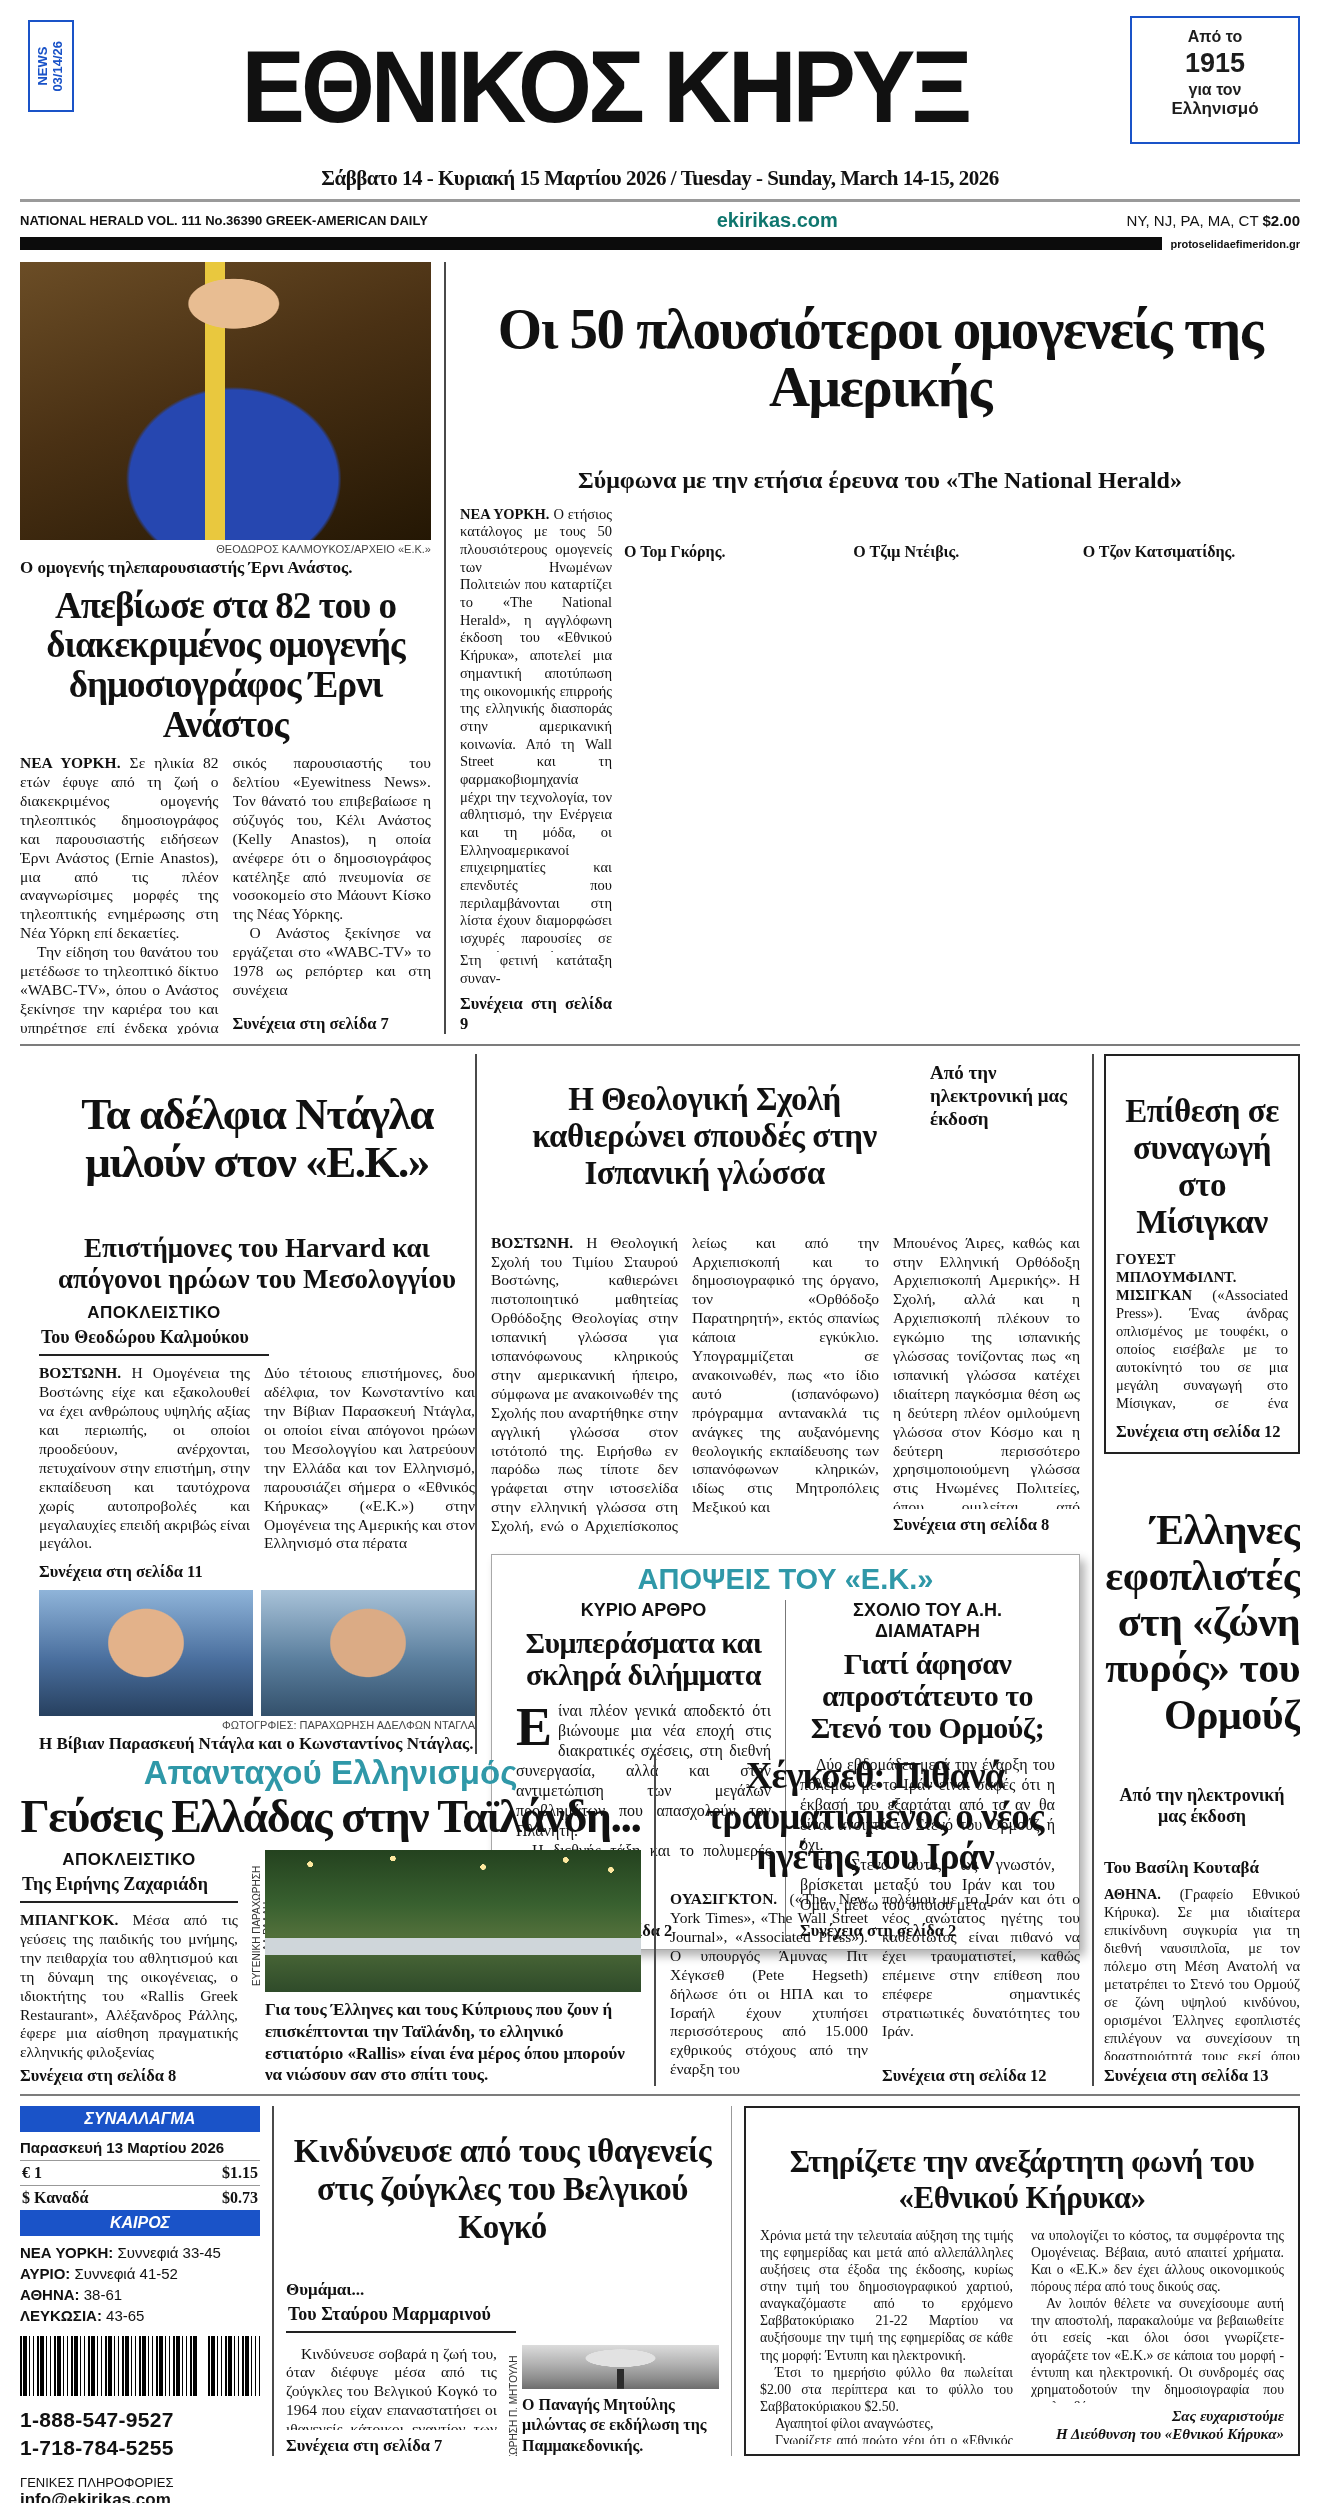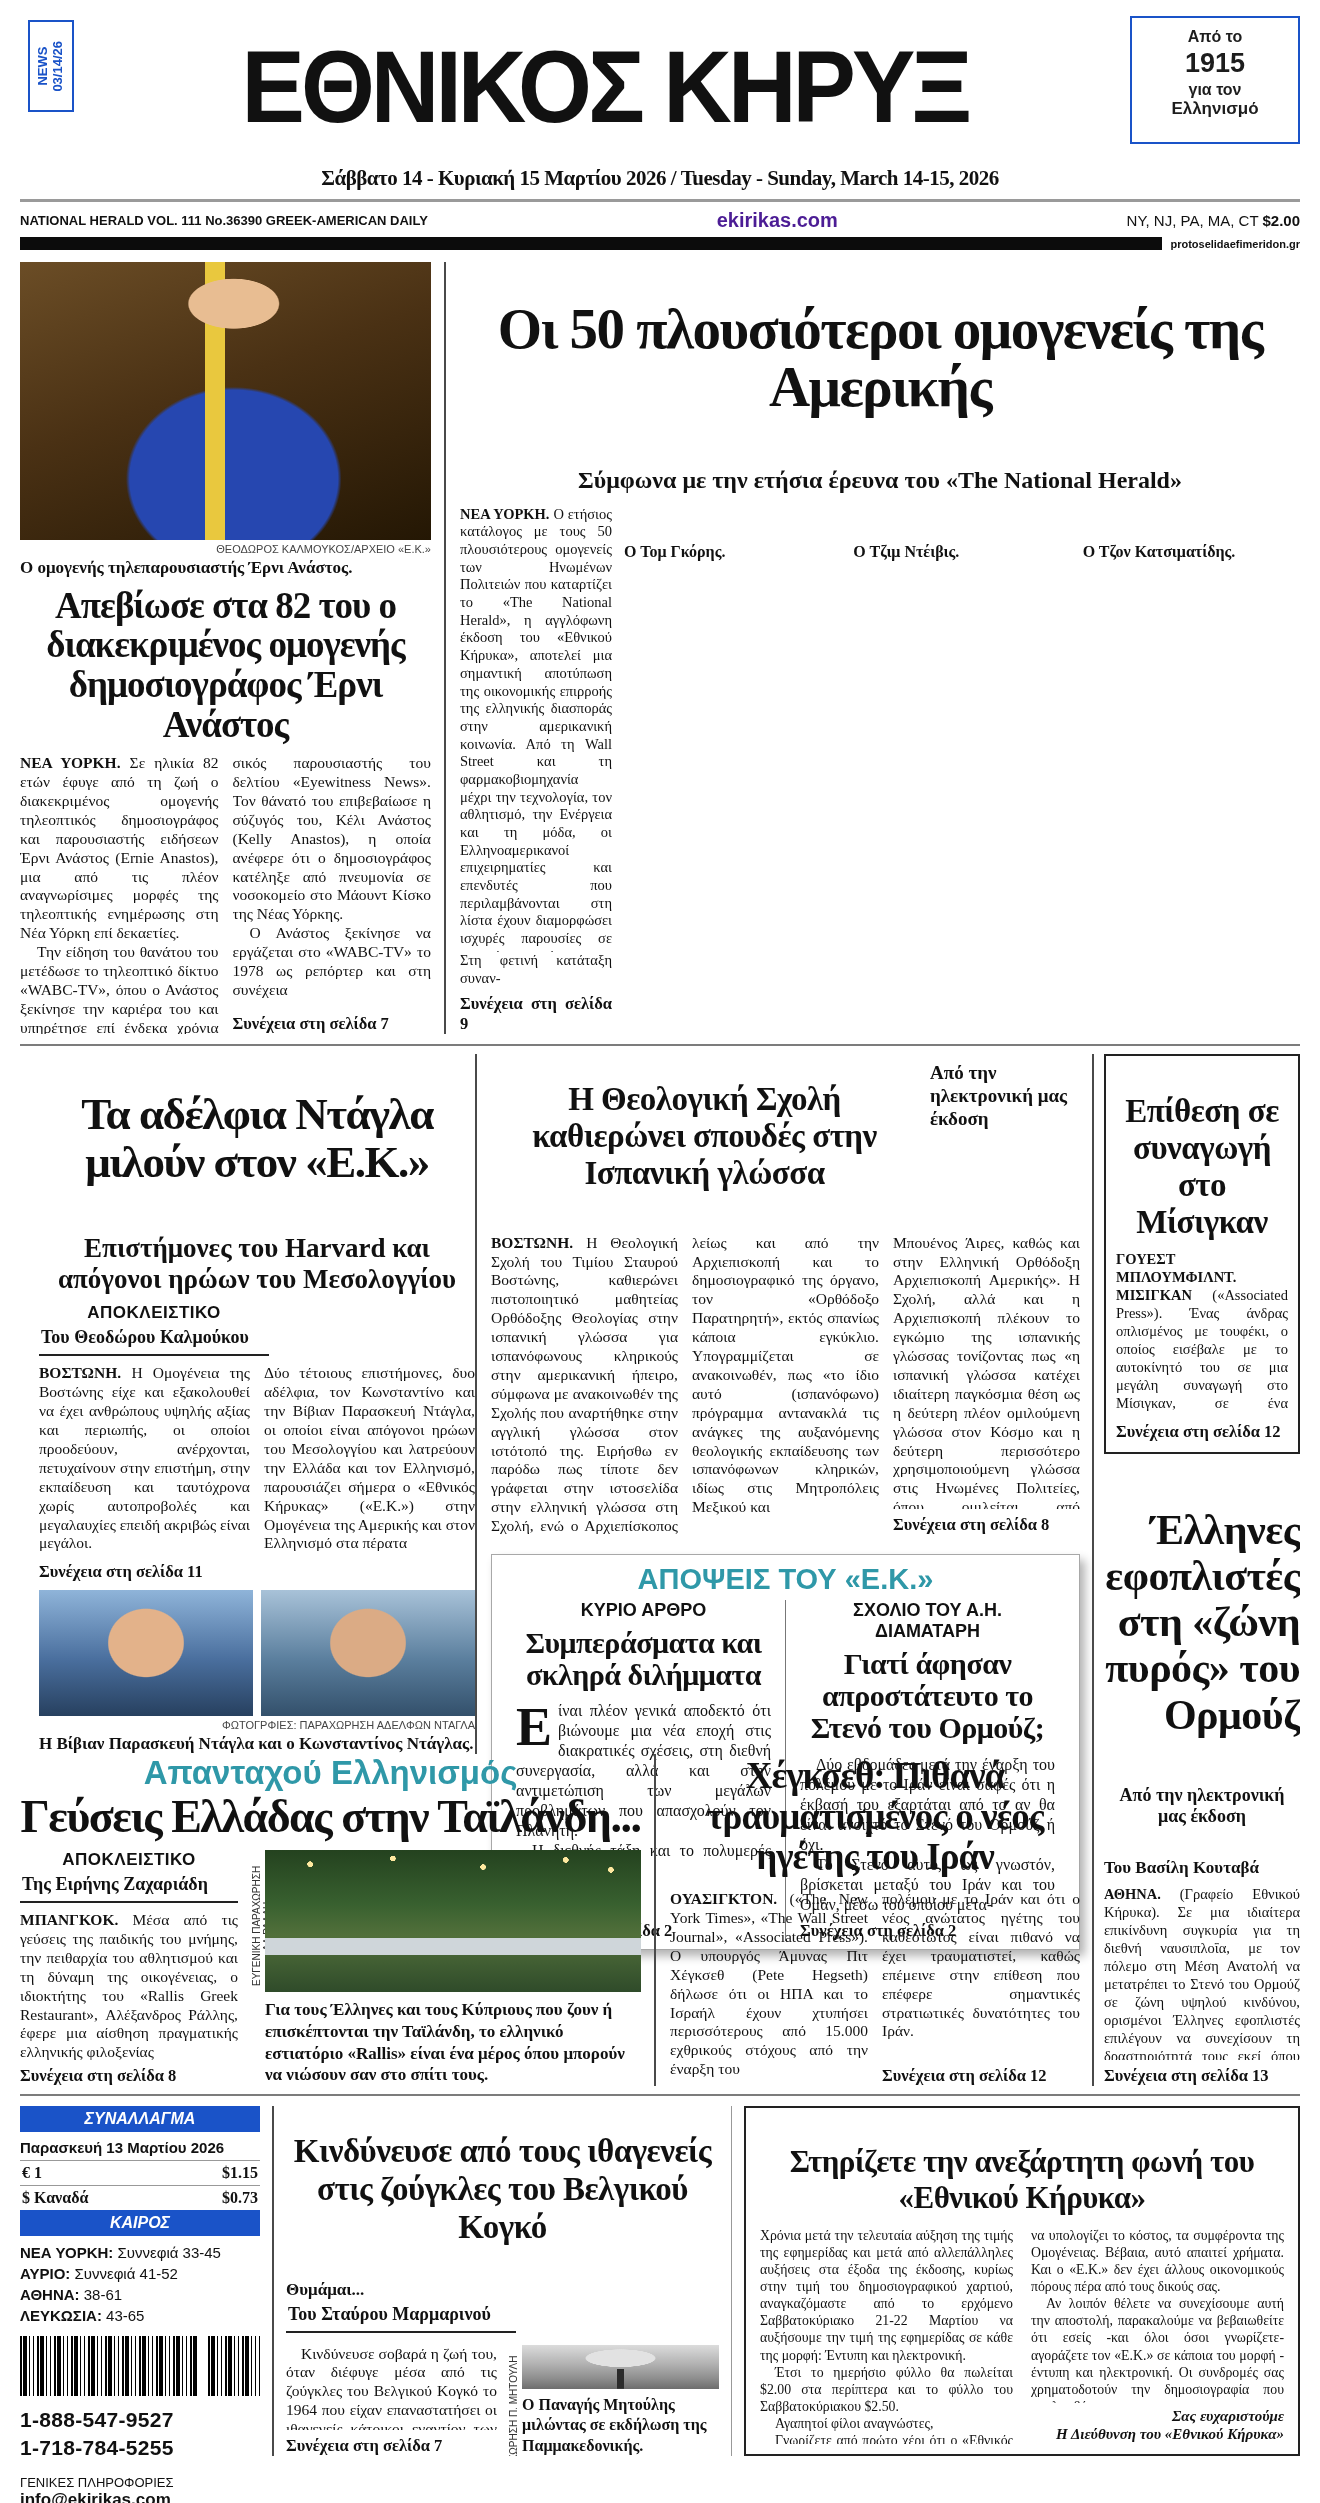--- a/index.html
+++ b/index.html
@@ -24,21 +24,21 @@
     border:2px solid #1a53c8; text-align:center; padding:10px 4px;
     font-family:"Liberation Sans",sans-serif; color:#1d1d1d; }
   .since-box .s1 { font-size:16px; font-weight:600; }
   .since-box .s2 { font-size:27px; font-weight:800; margin:2px 0; }
   .since-box .s3 { font-size:16px; font-weight:600; }
   .since-box .s4 { font-size:17px; font-weight:700; }
   .dateline { text-align:center; font-weight:700; font-size:21px; letter-spacing:-0.5px; margin:2px 0 8px; }
   .grayrule { height:3px; background:#9a9a9a; }
   .infobar { display:flex; align-items:center; justify-content:space-between; padding:7px 0 5px; }
   .info-left { font-family:"Liberation Sans",sans-serif; font-weight:700; font-size:13px; }
-  .website { font-family:"Liberation Sans",sans-serif; font-weight:800; font-size:20px; color:#4c1d95; }
+  .website { font-family:"Liberation Sans",sans-serif; font-weight:800; font-size:20px; color:#0f766e; }
   .info-right { font-family:"Liberation Sans",sans-serif; font-size:15px; }
   .info-right b { font-weight:800; }
   .blackbar { display:flex; align-items:center; gap:8px;text-align:right; }
   .blackbar .bar { flex:1; height:13px; background:#0c0c0c; }
   .promo { font-family:"Liberation Sans",sans-serif; font-weight:700; font-size:11px; }
 
   
   .ph { position:relative; background:#c8c8c8; overflow:hidden; }
   .ph-credit { position:absolute; bottom:6px; right:6px; background:rgba(25,25,25,.55);
     color:#eee; font-family:"Liberation Sans",sans-serif; font-size:10px; padding:1px 6px; letter-spacing:.4px; }

